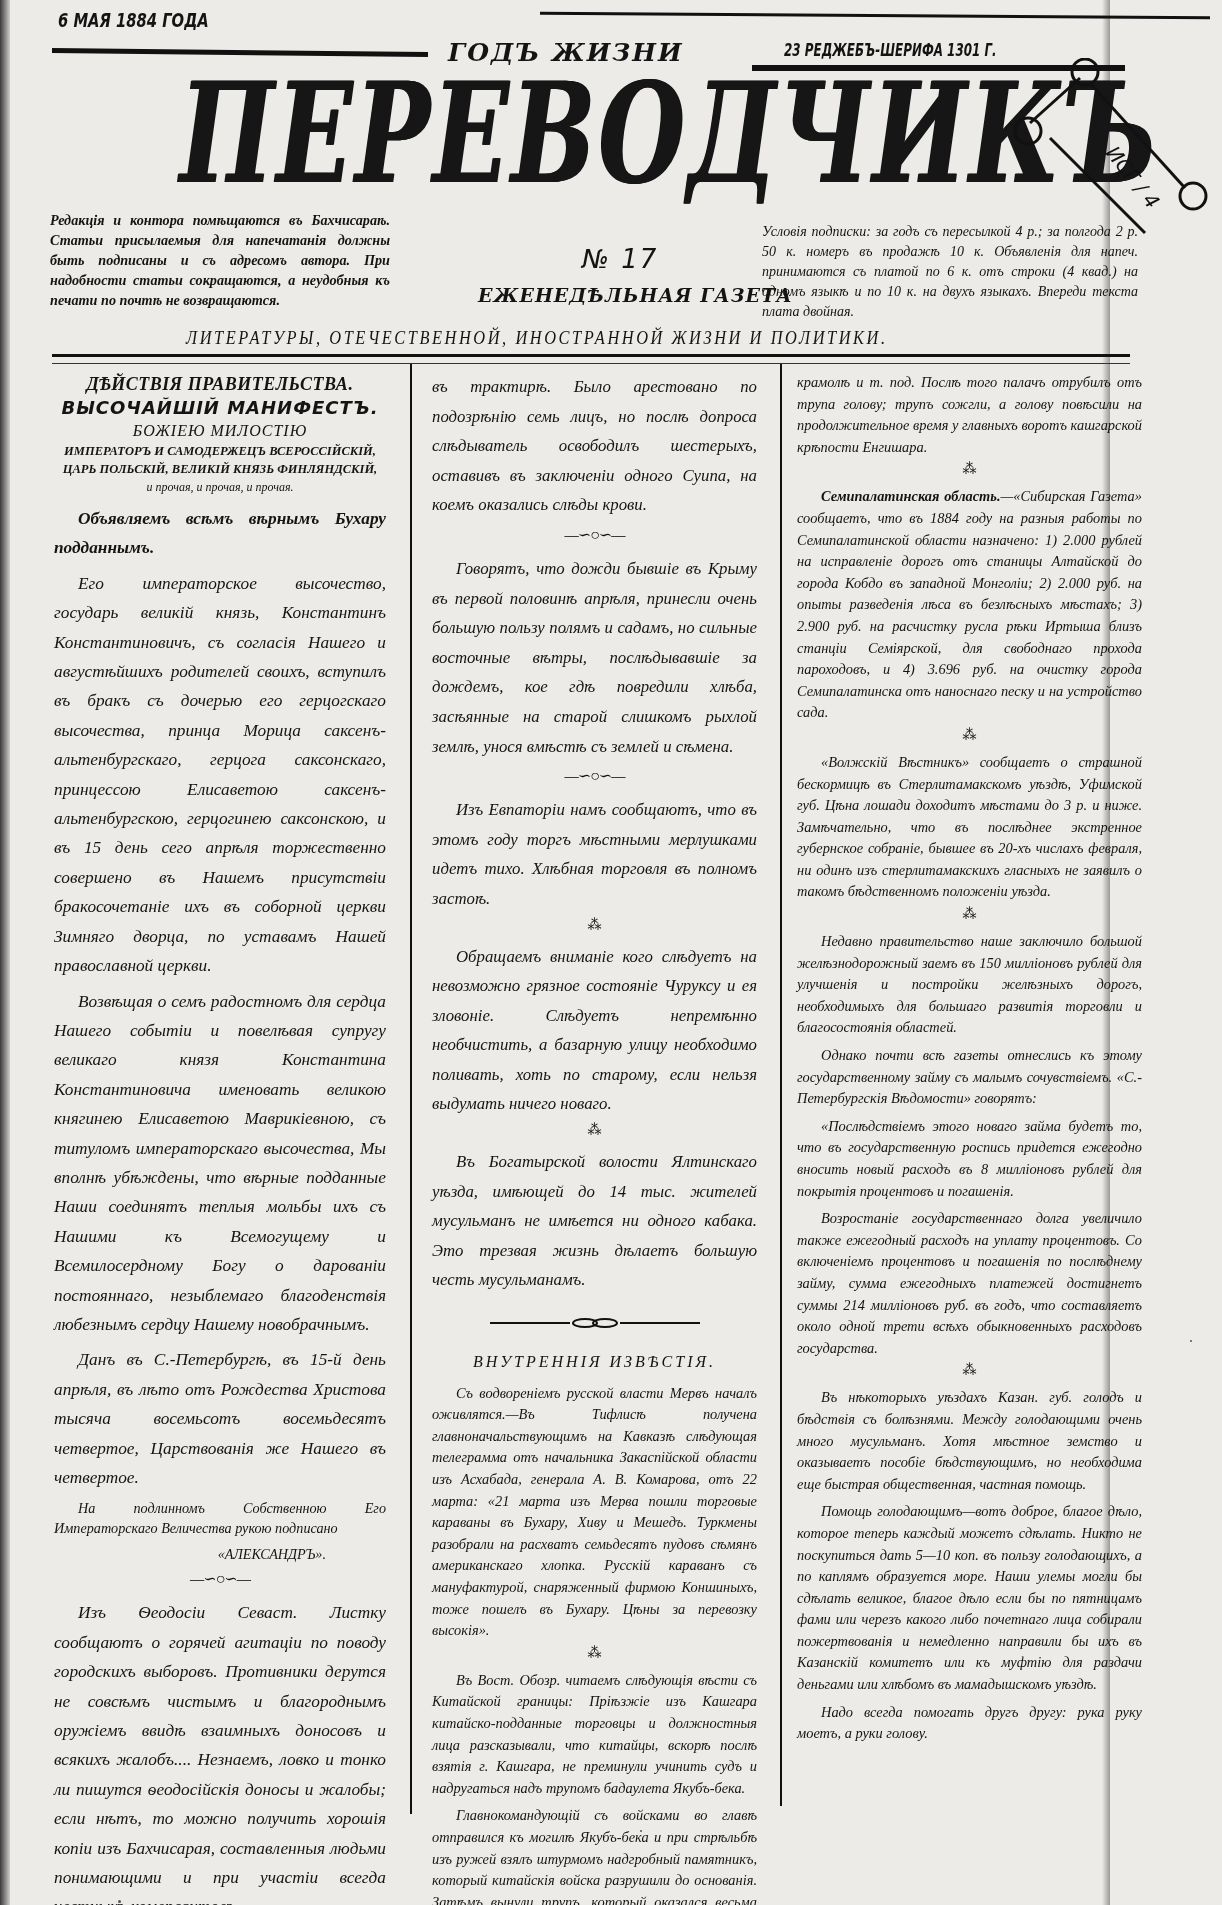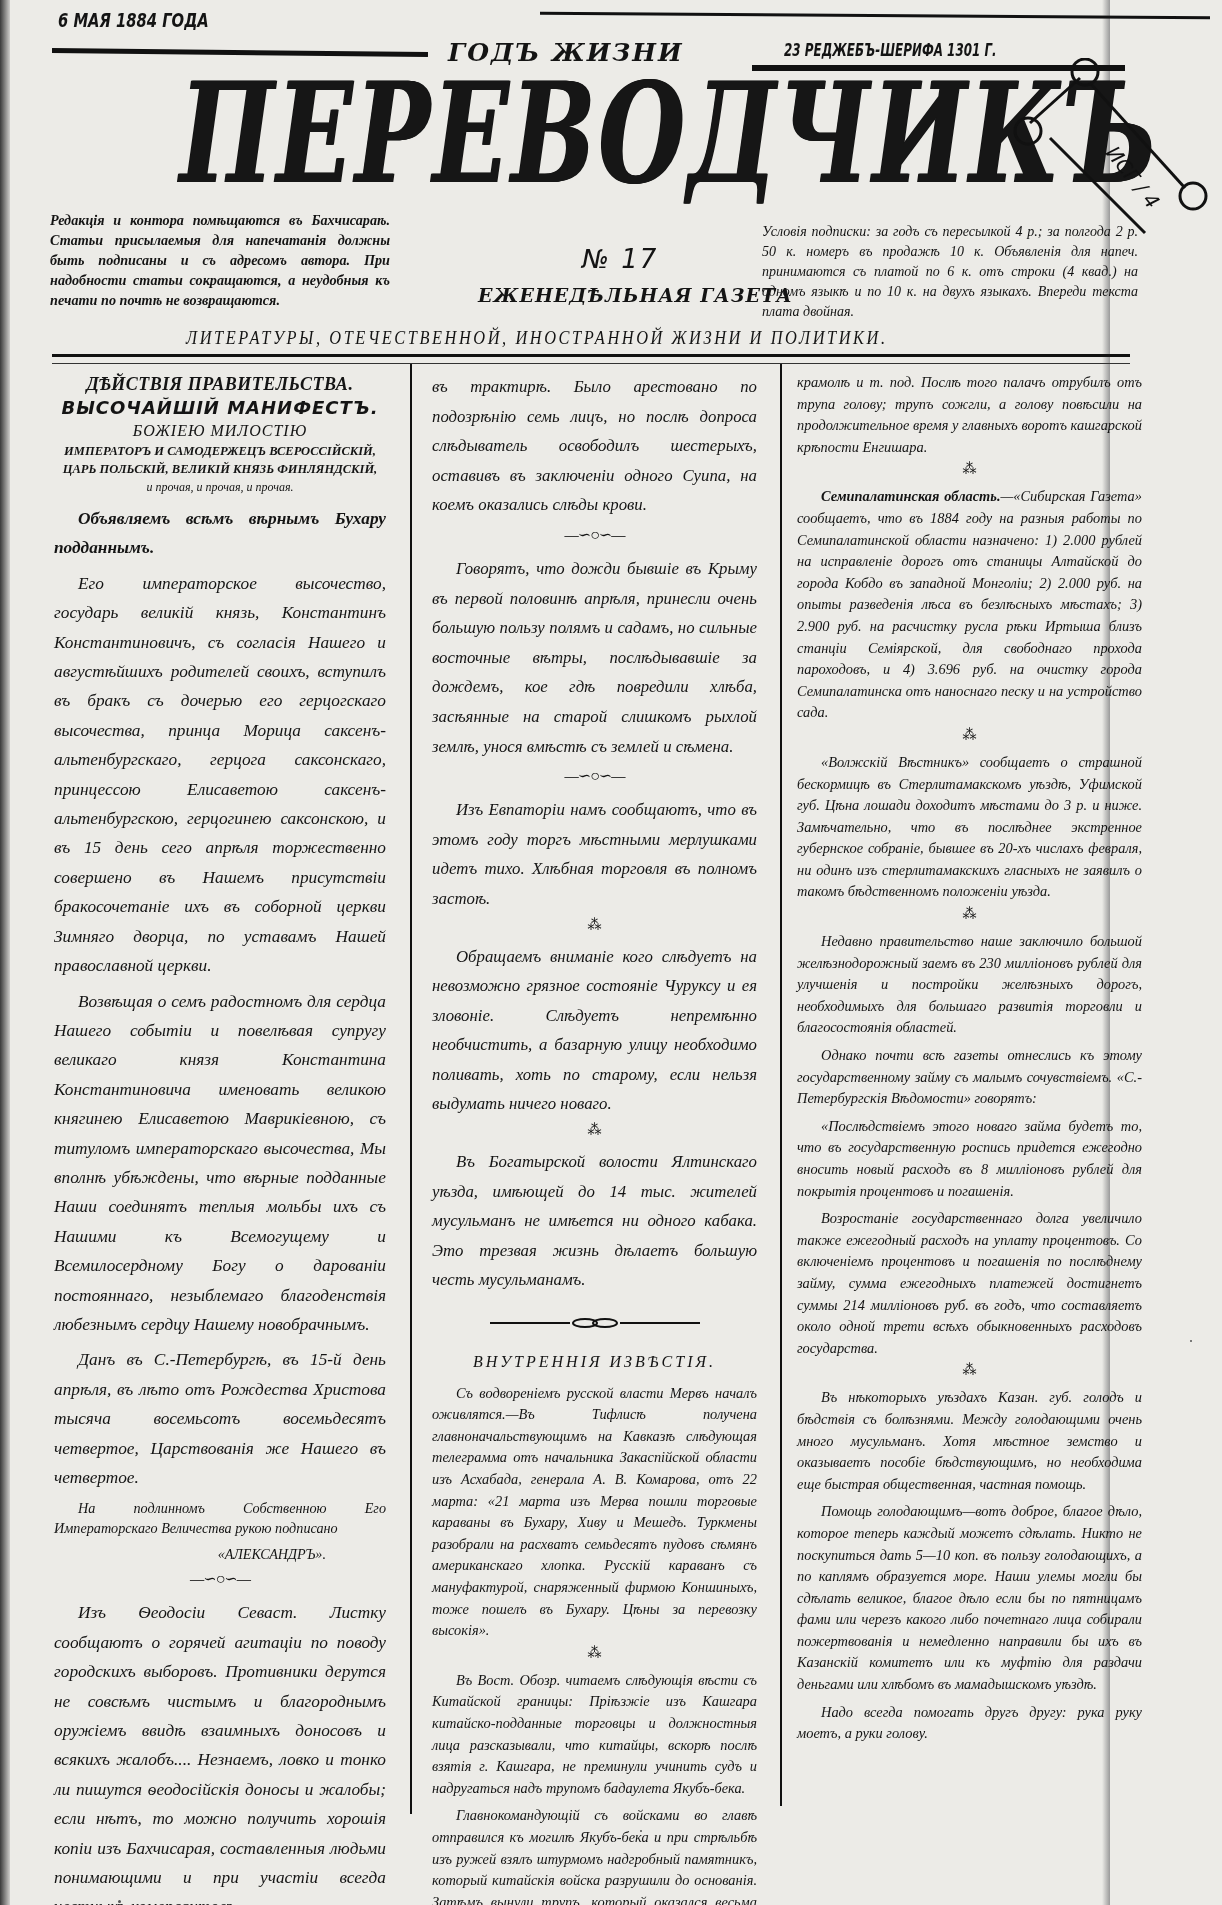--- a/index.html
+++ b/index.html
@@ -142,21 +142,21 @@
     <p class="cond">Главнокомандующій съ войсками во главѣ отправился къ могилѣ Якубъ-бека и при стрѣльбѣ изъ ружей взялъ штурмомъ надгробный памятникъ, который китайскія войска разрушили до основанія. Затѣмъ вынули трупъ, который оказался весьма хорошо сохранившимся, посадили его, и судебный чиновникъ произвелъ допросъ, причемъ упрекалъ Якубъ-бека въ вѣроломствѣ, неповиновеніи Сыну-Неба,</p>
   </div>
 
   <div class="col c3">
     <p class="noindent cond">крамолѣ и т. под. Послѣ того палачъ отрубилъ отъ трупа голову; трупъ сожгли, а голову повѣсили на продолжительное время у главныхъ воротъ кашгарской крѣпости Енгишара.</p>
     <span class="asterism">⁂</span>
     <p class="cond"><b>Семипалатинская область.</b><span>—«Сибирская Газета» сообщаетъ, что въ 1884 году на разныя работы по Семипалатинской области назначено: 1) 2.000 рублей на исправленіе дорогъ отъ станицы Алтайской до города Кобдо въ западной Монголіи; 2) 2.000 руб. на опыты разведенія лѣса въ безлѣсныхъ мѣстахъ; 3) 2.900 руб. на расчистку русла рѣки Иртыша близъ станціи Семіярской, для свободнаго прохода пароходовъ, и 4) 3.696 руб. на очистку города Семипалатинска отъ наноснаго песку и на устройство сада.</span></p>
     <span class="asterism">⁂</span>
     <p class="cond">«Волжскій Вѣстникъ» сообщаетъ о страшной бескормицѣ въ Стерлитамакскомъ уѣздѣ, Уфимской губ. Цѣна лошади доходитъ мѣстами до 3 р. и ниже. Замѣчательно, что въ послѣднее экстренное губернское собраніе, бывшее въ 20-хъ числахъ февраля, ни одинъ изъ стерлитамакскихъ гласныхъ не заявилъ о такомъ бѣдственномъ положеніи уѣзда.</p>
     <span class="asterism">⁂</span>
-    <p class="cond">Недавно правительство наше заключило большой желѣзнодорожный заемъ въ 230 милліоновъ рублей для улучшенія и постройки желѣзныхъ дорогъ, необходимыхъ для большаго развитія торговли и благосостоянія областей.</p>
+    <p class="cond">Недавно правительство наше заключило большой желѣзнодорожный заемъ въ 150 милліоновъ рублей для улучшенія и постройки желѣзныхъ дорогъ, необходимыхъ для большаго развитія торговли и благосостоянія областей.</p>
     <p class="cond">Однако почти всѣ газеты отнеслись къ этому государственному займу съ малымъ сочувствіемъ. «С.-Петербургскія Вѣдомости» говорятъ:</p>
     <p class="cond">«Послѣдствіемъ этого новаго займа будетъ то, что въ государственную роспись придется ежегодно вносить новый расходъ въ 8 милліоновъ рублей для покрытія процентовъ и погашенія.</p>
     <p class="cond">Возростаніе государственнаго долга увеличило также ежегодный расходъ на уплату процентовъ. Со включеніемъ процентовъ и погашенія по послѣднему займу, сумма ежегодныхъ платежей достигнетъ суммы 214 милліоновъ руб. въ годъ, что составляетъ около одной трети всѣхъ обыкновенныхъ расходовъ государства.</p>
     <span class="asterism">⁂</span>
     <p class="cond">Въ нѣкоторыхъ уѣздахъ Казан. губ. голодъ и бѣдствія съ болѣзнями. Между голодающими очень много мусульманъ. Хотя мѣстное земство и оказываетъ пособіе бѣдствующимъ, но необходима еще быстрая общественная, частная помощь.</p>
     <p class="cond">Помощь голодающимъ—вотъ доброе, благое дѣло, которое теперь каждый можетъ сдѣлать. Никто не поскупиться дать 5—10 коп. въ пользу голодающихъ, а по каплямъ образуется море. Наши улемы могли бы сдѣлать великое, благое дѣло если бы по пятницамъ фами или черезъ какого либо почетнаго лица собирали пожертвованія и немедленно направили бы ихъ въ Казанскій комитетъ или къ муфтію для раздачи деньгами или хлѣбомъ въ мамадышскомъ уѣздѣ.</p>
     <p class="cond">Надо всегда помогать другъ другу: рука руку моетъ, а руки голову.</p>
   </div>
 
   <div class="speck" style="left:118px;top:1900px;width:3px;height:3px;"></div>

